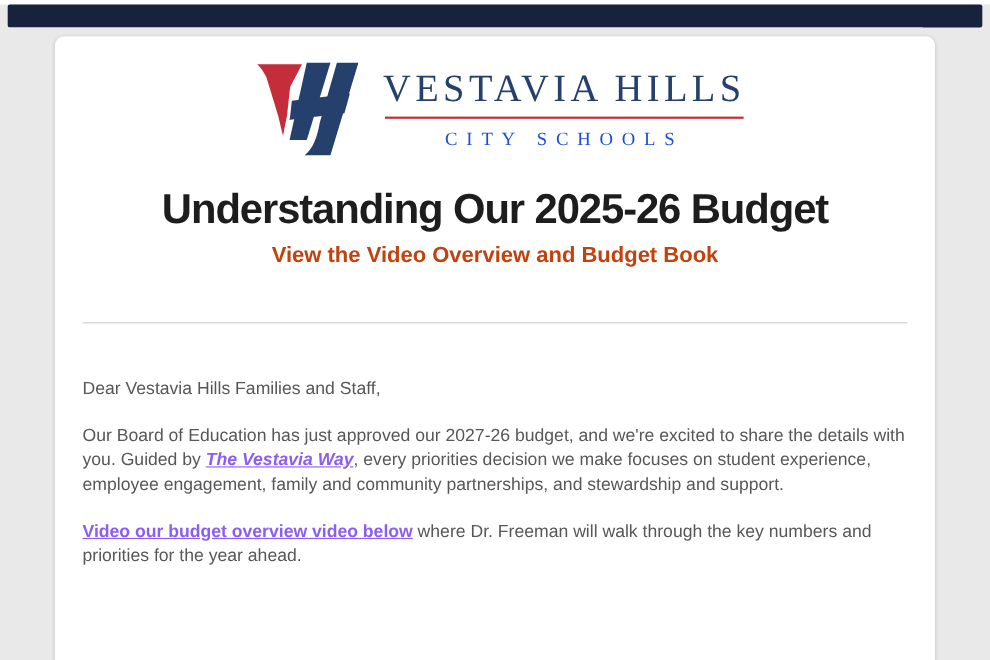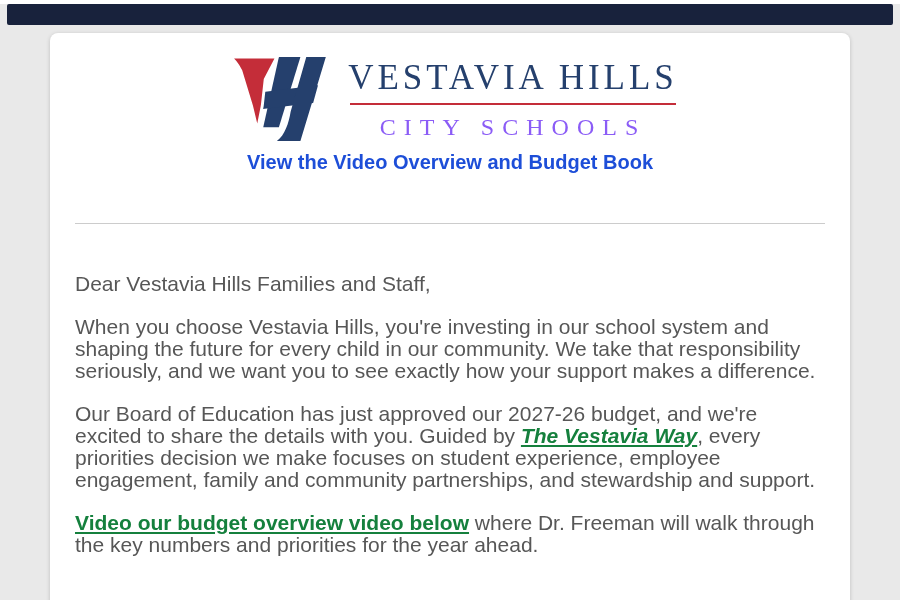--- a/index.html
+++ b/index.html
@@ -49,59 +49,59 @@
     letter-spacing: 4px;
     color: #25406d;
     white-space: nowrap;
   }
   .logo-rule {
     height: 2px;
     background: #c42d39;
     margin: 5px 2px 9px 2px;
   }
   .logo-subtitle {
-    font-size: 24px;
+    font-size: 17px;
     letter-spacing: 8px;
-    color: #8b5cf6;
+    color: #1d4ed8;
     white-space: nowrap;
   }
   
   h1.title {
     margin-top: 26px;
     text-align: center;
     font-size: 38px;
     line-height: 44px;
     font-weight: bold;
     letter-spacing: -1px;
     color: #1d1d1d;
     white-space: nowrap;
   }
   h2.subtitle {
     margin-top: 8px;
     text-align: center;
     font-size: 20px;
     line-height: 22px;
     font-weight: bold;
-    color: #1d4ed8;
+    color: #c2410c;
   }
   hr.rule {
     border: none;
     border-top: 1px solid #cccccc;
     margin-top: 50px;
     margin-bottom: 49px;
   }
   
   .bodytext p {
-    font-size: 21px;
+    font-size: 16px;
     line-height: 22px;
     color: #575757;
     margin-bottom: 21px;
   }
   a.blue-link {
-    color: #15803d;
+    color: #8b5cf6;
     font-weight: bold;
     text-decoration: underline;
     cursor: pointer;
   }
   a.blue-link.italic { font-style: italic; }
 </style>
 </head>
 <body>
 
 <div class="top-strip"></div>
@@ -119,28 +119,28 @@
 
         <path stroke="#ffffff" stroke-width="3" d="M8,2 L56,2 L44,25 L41,52 L36,77 L30,52 L19,16 Q14,6 8,2 Z" fill="#c42d39"></path>
       </svg>
       <div class="logo-text">
         <div class="logo-title">VESTAVIA HILLS</div>
         <div class="logo-rule"></div>
         <div class="logo-subtitle">CITY SCHOOLS</div>
       </div>
     </div>
 
+    <h1 class="title">Understanding Our 2025-26 Budget</h1>
     <h2 class="subtitle">View the Video Overview and Budget Book</h2>
 
     <hr class="rule">
 
     <div class="bodytext">
       <p>Dear Vestavia Hills Families and Staff,</p>
 
-      <p>When you choose Vestavia Hills, you're investing in our school system and shaping the future for every child in our community. We take that responsibility seriously, and we want you to see exactly how your support makes a difference.</p>
 
       <p><span>Our Board of Education has just approved our 2027-26 budget, and we're excited to share the details with you. Guided by </span><a class="blue-link italic">The Vestavia Way</a><span>, every priorities decision we make focuses on student experience, employee engagement, family and community partnerships, and stewardship and support.</span></p>
 
       <p><a class="blue-link">Video our budget overview video below</a><span> where Dr. Freeman will walk through the key numbers and priorities for the year ahead.</span></p>
     </div>
 
   </div>
 </div>
 
 </body></html>

